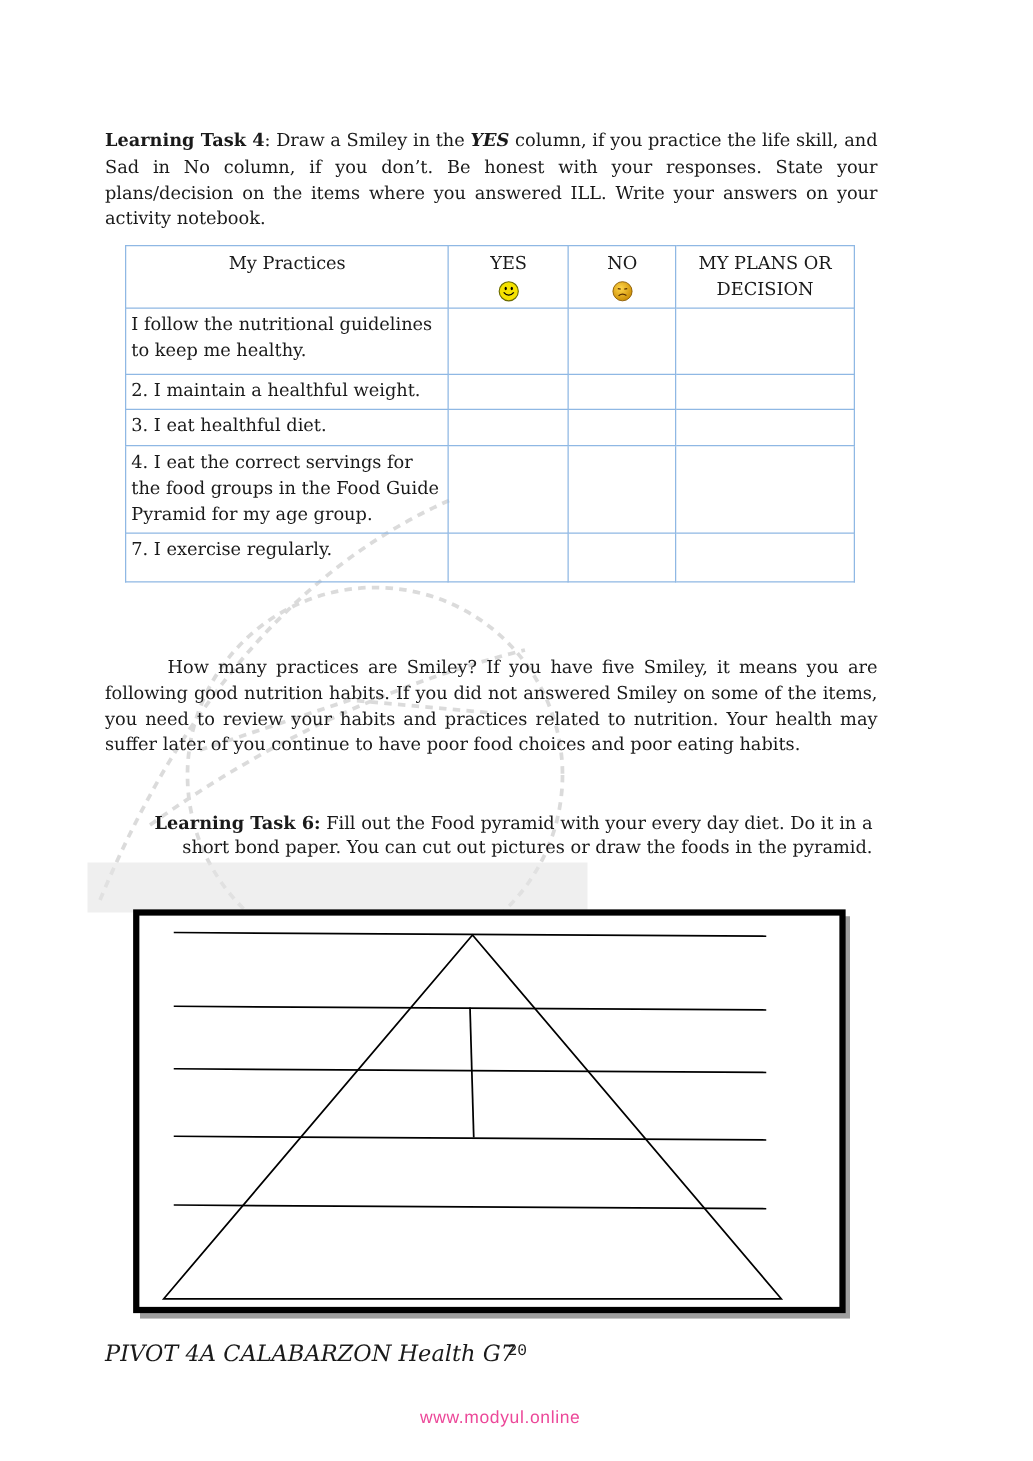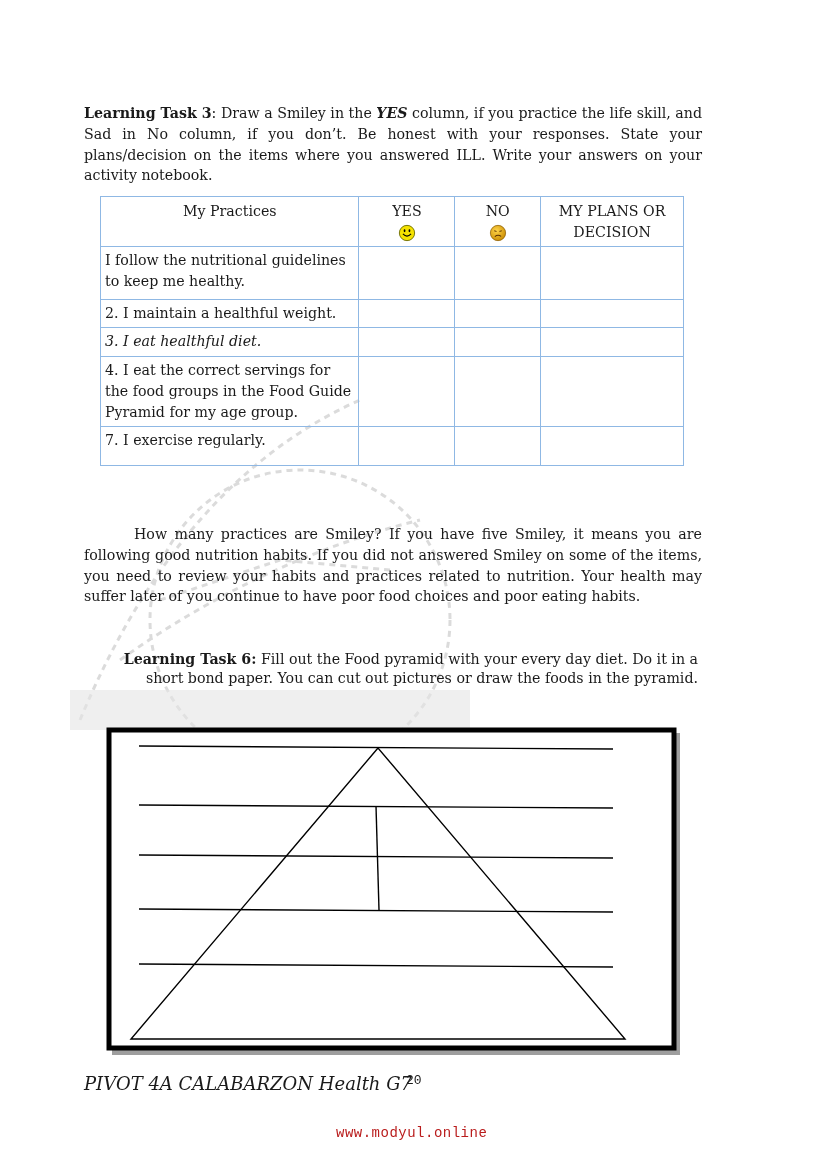--- a/index.html
+++ b/index.html
@@ -11,43 +11,43 @@
   .p2 { top: 524px; text-indent: 50px; }
   .p3 { top: 650px; left: 92px; width: 606px; line-height: 19px; text-align: right; }
   b { font-weight: bold; }
   .yes-em { font-weight: bold; font-style: italic; }
   .col-em { }
 
   table.practices { position: absolute; left: 100px; top: 196px; width: 584px; border-collapse: collapse; font-size: 14.2px; line-height: 21px; }
   table.practices td, table.practices th { border: 1.2px solid #8fb8e4; vertical-align: top; padding: 3px 4px; font-weight: normal; }
   table.practices th { text-align: center; padding-top: 4px; }
   .c1 { width: 250px; } .c2 { width: 87px; } .c3 { width: 77px; } .c4 { width: 134px; }
-  .r0 { height: 40px; } .r1 { height: 53px; } .r2 { height: 28px; } .r3 { height: 29px; font-style: italic; } .r4 { height: 67px; } .r5 { height: 39px; }
+  .r0 { height: 40px; } .r1 { height: 53px; } .r2 { height: 28px; } .r3 { height: 29px; } .r4 { height: 67px; } .r5 { height: 39px; }
   .face { display: block; margin: 2px auto 0; width: 18px; height: 18px; }
 
   .pyramid-box { position: absolute; left: 106px; top: 727px; width: 574px; height: 328px; }
   .footer-left { position: absolute; left: 84px; top: 1073px; font-size: 18px; font-style: italic; }
   .footer-page { position: absolute; left: 406px; top: 1073px; font-family: Liberation Mono, monospace; font-size: 13px; }
-  .site { position: absolute; left: 336px; top: 1125px; font-family: Liberation Mono, monospace; font-size: 14px; color: #b91c1c; letter-spacing: 0.5px; }
+  .site { position: absolute; left: 336px; top: 1125px; font-family: Liberation Sans, sans-serif; font-size: 14px; color: #ec4899; letter-spacing: 0.5px; }
 </style>
 </head>
 <body>
 
 <svg class="watermark" viewBox="0 0 420 380">
   <g fill="none" stroke="#9a9a9a" stroke-width="3" stroke-dasharray="6 5">
     <path d="M20 360 Q120 120 300 40"></path>
     <path d="M60 300 Q200 200 360 160"></path>
     <path d="M100 240 L220 200 L330 210"></path>
     <circle cx="240" cy="260" r="150"></circle>
   </g>
   <rect x="10" y="330" width="400" height="40" fill="#b5b5b5" opacity="0.6"></rect>
 </svg>
 
 <div class="para p1">
-  <b>Learning Task 3</b><span>:</span><span> Draw a Smiley in the </span><span class="yes-em">YES</span><span class="col-em"> column,</span><span> if you practice the life skill, and Sad in No column, if you  don’t. Be honest with your responses. State your plans/decision on the items where you answered ILL. Write your answers on your activity notebook.</span>
+  <b>Learning Task 4</b><span>:</span><span> Draw a Smiley in the </span><span class="yes-em">YES</span><span class="col-em"> column,</span><span> if you practice the life skill, and Sad in No column, if you  don’t. Be honest with your responses. State your plans/decision on the items where you answered ILL. Write your answers on your activity notebook.</span>
 </div>
 
 <table class="practices">
   <tbody>
       <tr class="r0">
     <th class="c1">My Practices</th>
     <th class="c2">
       <span>YES</span>
       <svg class="face" viewBox="0 0 20 20">
         <circle cx="10" cy="10" r="8.5" fill="#f5e200" stroke="#6b6b00" stroke-width="1"></circle>

